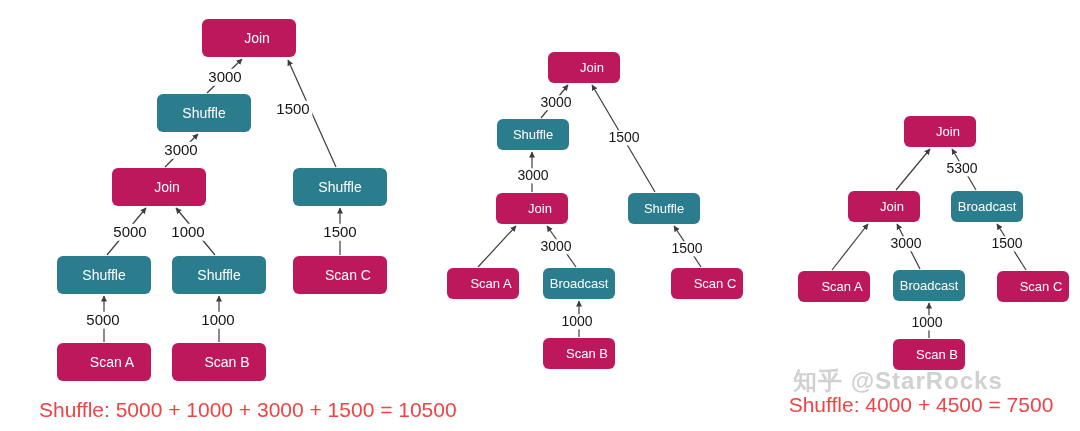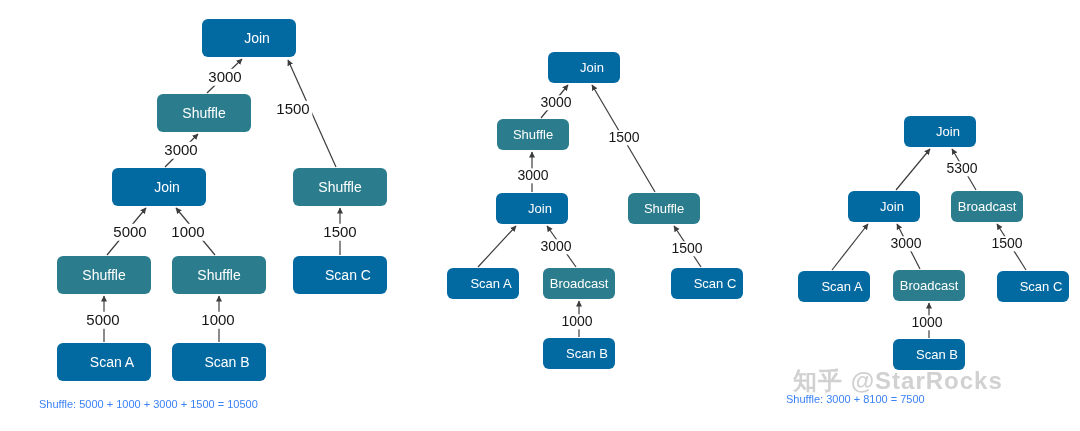--- a/index.html
+++ b/index.html
@@ -8,29 +8,29 @@
     background:#ffffff;
     font-family:"Liberation Sans", sans-serif;
   }
   #stage { position:absolute; left:0; top:0; width:1080px; height:431px; }
   #edges-svg { position:absolute; left:0; top:0; width:1080px; height:431px; }
   .node {
     position:absolute; border-radius:6px; color:#ffffff;
     display:flex; align-items:center; justify-content:center;
     box-sizing:border-box; white-space:nowrap;
   }
-  .node.gray { background:#0369a1;padding-left:16px; }
+  .node.gray { background:#be185d;padding-left:16px; }
   .node.teal { background:#2b7c8c; }
   .edge-label {
     position:absolute; transform:translate(-50%,-50%);
     background:#ffffff; padding:0 3px; color:#161616; line-height:1.1;
     white-space:nowrap;
   }
   .caption {
-    position:absolute; color:#3b82f6; font-size:11px; text-align:left;
+    position:absolute; color:#ef4444; font-size:21px; text-align:center;
     white-space:nowrap;
   }
   .caption.c1 { left:39px;  top:398px; width:360px; }
   .caption.c2 { left:431px; top:393px; width:320px; }
   .caption.c3 { left:786px; top:393px; width:270px; }
   .watermark {
     position:absolute; left:793px; top:365px;
     color:#cbcbcb; opacity:0.88; font-size:24px; font-weight:600;
     letter-spacing:1px; white-space:nowrap;
   }
@@ -66,21 +66,21 @@
         <line x1="832" y1="270" x2="868" y2="224" stroke="#3d3d3d" stroke-width="1.2" marker-end="url(#arrowhead)"></line>
         <line x1="920" y1="269" x2="897" y2="224" stroke="#3d3d3d" stroke-width="1.2" marker-end="url(#arrowhead)"></line>
         <line x1="1026" y1="270" x2="997" y2="224" stroke="#3d3d3d" stroke-width="1.2" marker-end="url(#arrowhead)"></line>
         <line x1="929" y1="338" x2="929" y2="303" stroke="#3d3d3d" stroke-width="1.2" marker-end="url(#arrowhead)"></line>
       </g>
   </svg>
 
   <div class="watermark">知乎 @StarRocks</div>
 
   <div class="caption c1">Shuffle: 5000 + 1000 + 3000 + 1500 = 10500</div>
-  <div class="caption c3">Shuffle: 3000 + 8100 = 7500</div>
+  <div class="caption c3">Shuffle: 4000 + 4500 = 7500</div>
 <div class="node gray" style="left: 202px; top: 19px; width: 94px; height: 38px; font-size: 14px;">Join</div>
     <div class="node teal" style="left: 157px; top: 94px; width: 94px; height: 38px; font-size: 14px;">Shuffle</div>
     <div class="node gray" style="left: 112px; top: 168px; width: 94px; height: 38px; font-size: 14px;">Join</div>
     <div class="node teal" style="left: 293px; top: 168px; width: 94px; height: 38px; font-size: 14px;">Shuffle</div>
     <div class="node teal" style="left: 57px; top: 256px; width: 94px; height: 38px; font-size: 14px;">Shuffle</div>
     <div class="node teal" style="left: 172px; top: 256px; width: 94px; height: 38px; font-size: 14px;">Shuffle</div>
     <div class="node gray" style="left: 293px; top: 256px; width: 94px; height: 38px; font-size: 14px;">Scan C</div>
     <div class="node gray" style="left: 57px; top: 343px; width: 94px; height: 38px; font-size: 14px;">Scan A</div>
     <div class="node gray" style="left: 172px; top: 343px; width: 94px; height: 38px; font-size: 14px;">Scan B</div>
     <div class="edge-label" style="left: 225px; top: 77px; font-size: 15px;">3000</div>

